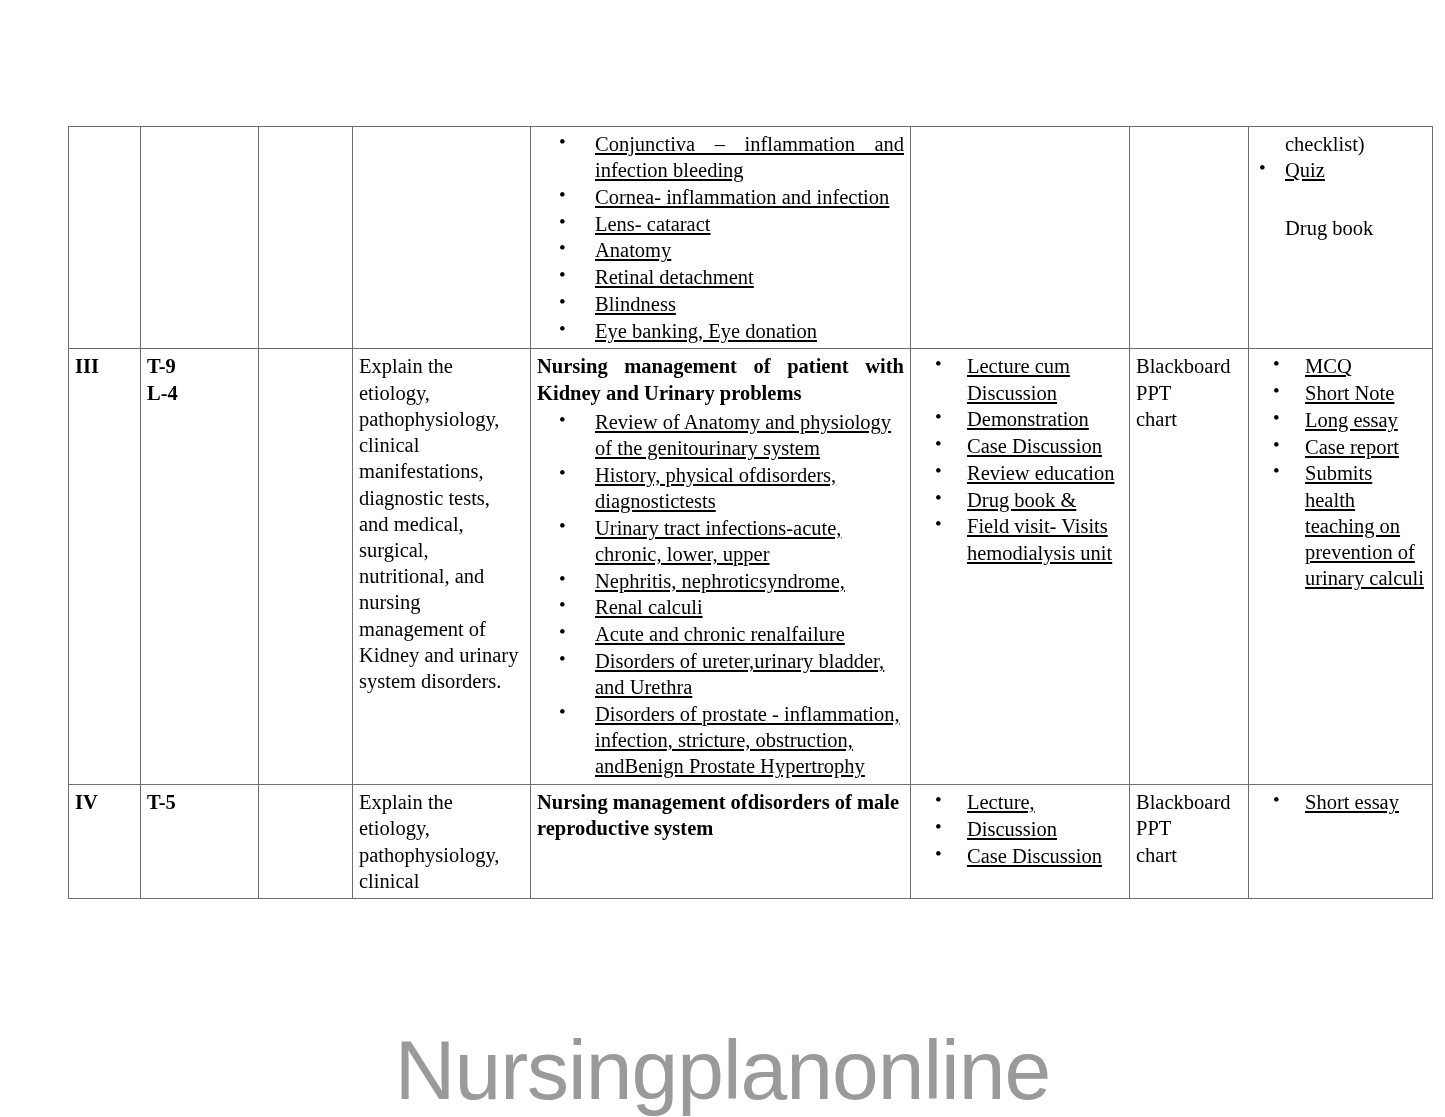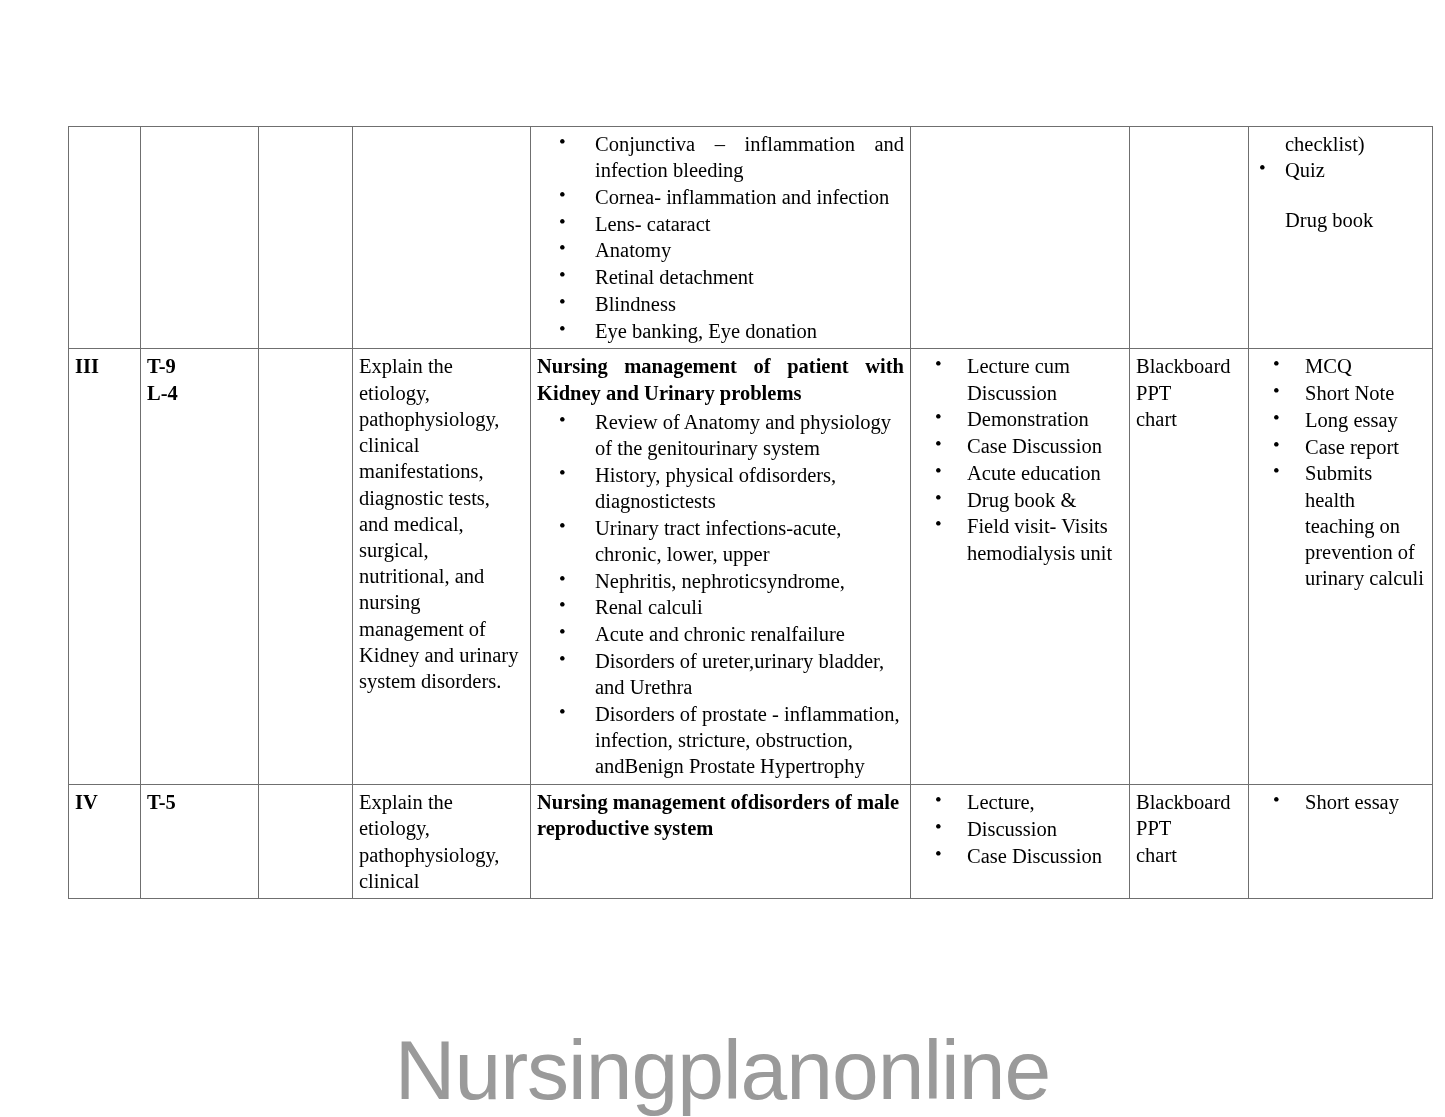--- a/index.html
+++ b/index.html
@@ -57,37 +57,38 @@
 
   ul.bl {
     margin: 0;
     padding: 0;
     list-style: none;
   }
   ul.bl > li {
     position: relative;
     padding-left: 58px;
     margin: 0 0 0.5px 0;
+    text-decoration: underline;
   }
   ul.bl > li::before {
     content: "\2022";
     position: absolute;
     left: 22px;
     top: -1px;
     font-size: 19px;
   }
   
   ul.bl.tight > li { padding-left: 50px; }
   ul.bl.tight > li::before { left: 18px; }
 
   ul.bl.narrow > li { padding-left: 30px; }
   ul.bl.narrow > li::before { left: 4px; }
 
   .plain-line { margin: 0; }
-  .gap-line { margin-top: 24px; }
+  .gap-line { margin-top: 32px; }
 
   .r3-content ul.bl { margin-top: 3px; }
 
   .watermark {
     position: absolute;
     left: 0;
     top: 1022px;
     width: 1445px;
     text-align: center;
     font-family: "Liberation Sans", "DejaVu Sans", sans-serif;
@@ -161,21 +162,21 @@
             <li>Acute and chronic renalfailure</li>
             <li>Disorders of ureter,urinary bladder, and Urethra</li>
             <li>Disorders of prostate - inflammation, infection, stricture, obstruction, andBenign Prostate Hypertrophy</li>
           </ul>
         </td>
         <td>
           <ul class="bl tight">
             <li>Lecture cum Discussion</li>
             <li>Demonstration</li>
             <li>Case Discussion</li>
-            <li>Acute education</li>
+            <li>Review education</li>
             <li>Drug book &amp;</li>
             <li>Field visit- Visits hemodialysis unit</li>
           </ul>
         </td>
         <td>
           <div>Blackboard</div>
           <div>PPT</div>
           <div>chart</div>
         </td>
         <td>

